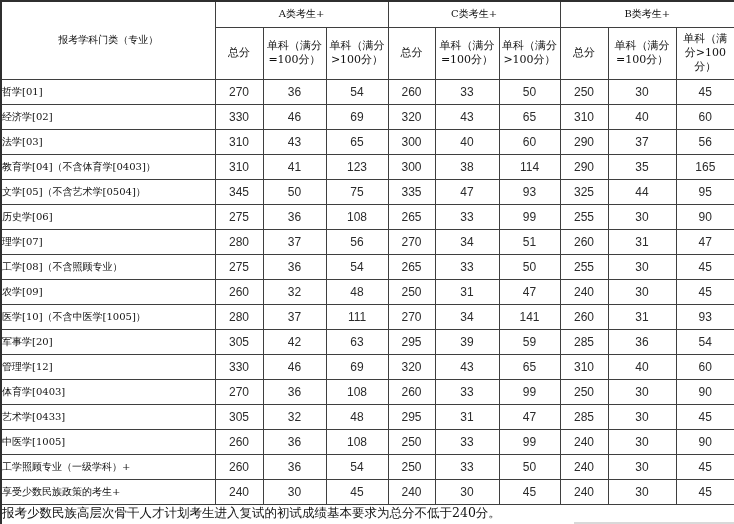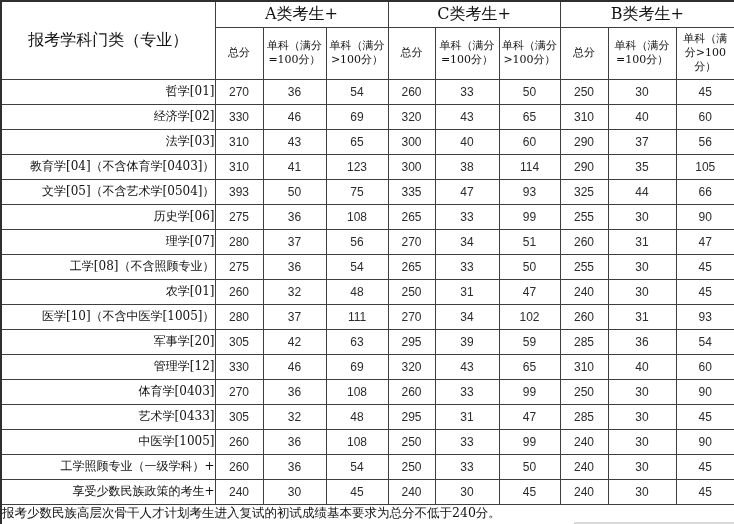--- a/index.html
+++ b/index.html
@@ -19,33 +19,33 @@
   }
   table.score th, table.score td{
     border:1px solid #3f3f3f;
     padding:0;
     overflow:hidden;
   }
   
   .cn{font-family:"DejaVu Serif","Liberation Serif",serif;}
   tr.r-cat{height:26px;}
   tr.r-cat th{
-    font-size:16px;font-weight:normal;text-align:center;vertical-align:middle;
+    font-size:10px;font-weight:normal;text-align:center;vertical-align:middle;
   }
   tr.r-sub{height:52px;}
   tr.r-sub th{
     font-size:11px;font-weight:normal;text-align:center;vertical-align:middle;
     line-height:1.3;padding:1px 2px;
   }
   th.subject-head{
     font-size:12.5px;font-weight:normal;text-align:center;vertical-align:middle;
   }
   tbody tr{height:25px;}
   td.subject-cell{
-    font-size:12px;text-align:right;vertical-align:middle;
+    font-size:10px;text-align:left;vertical-align:middle;
     padding-left:5px;white-space:nowrap;
   }
   td.score-cell{
     font-size:12px;text-align:center;vertical-align:middle;color:#2b2b2b;
     font-family:"Liberation Sans","DejaVu Sans",sans-serif;
   }
   tfoot tr{height:26px;}
   td.footnote-cell{
     font-size:12.5px;text-align:left;vertical-align:top;
     padding:2px 0 0 4px;white-space:nowrap;
@@ -131,33 +131,33 @@
         <tr>
           <td class="cn subject-cell">教育学[04]（不含体育学[0403]）</td>
           <td class="score-cell">310</td>
           <td class="score-cell">41</td>
           <td class="score-cell">123</td>
           <td class="score-cell">300</td>
           <td class="score-cell">38</td>
           <td class="score-cell">114</td>
           <td class="score-cell">290</td>
           <td class="score-cell">35</td>
-          <td class="score-cell">105</td>
+          <td class="score-cell">165</td>
         </tr>
         <tr>
           <td class="cn subject-cell">文学[05]（不含艺术学[0504]）</td>
-          <td class="score-cell">393</td>
+          <td class="score-cell">345</td>
           <td class="score-cell">50</td>
           <td class="score-cell">75</td>
           <td class="score-cell">335</td>
           <td class="score-cell">47</td>
           <td class="score-cell">93</td>
           <td class="score-cell">325</td>
           <td class="score-cell">44</td>
-          <td class="score-cell">66</td>
+          <td class="score-cell">95</td>
         </tr>
         <tr>
           <td class="cn subject-cell">历史学[06]</td>
           <td class="score-cell">275</td>
           <td class="score-cell">36</td>
           <td class="score-cell">108</td>
           <td class="score-cell">265</td>
           <td class="score-cell">33</td>
           <td class="score-cell">99</td>
           <td class="score-cell">255</td>
@@ -182,39 +182,39 @@
           <td class="score-cell">36</td>
           <td class="score-cell">54</td>
           <td class="score-cell">265</td>
           <td class="score-cell">33</td>
           <td class="score-cell">50</td>
           <td class="score-cell">255</td>
           <td class="score-cell">30</td>
           <td class="score-cell">45</td>
         </tr>
         <tr>
-          <td class="cn subject-cell">农学[01]</td>
+          <td class="cn subject-cell">农学[09]</td>
           <td class="score-cell">260</td>
           <td class="score-cell">32</td>
           <td class="score-cell">48</td>
           <td class="score-cell">250</td>
           <td class="score-cell">31</td>
           <td class="score-cell">47</td>
           <td class="score-cell">240</td>
           <td class="score-cell">30</td>
           <td class="score-cell">45</td>
         </tr>
         <tr>
           <td class="cn subject-cell">医学[10]（不含中医学[1005]）</td>
           <td class="score-cell">280</td>
           <td class="score-cell">37</td>
           <td class="score-cell">111</td>
           <td class="score-cell">270</td>
           <td class="score-cell">34</td>
-          <td class="score-cell">102</td>
+          <td class="score-cell">141</td>
           <td class="score-cell">260</td>
           <td class="score-cell">31</td>
           <td class="score-cell">93</td>
         </tr>
         <tr>
           <td class="cn subject-cell">军事学[20]</td>
           <td class="score-cell">305</td>
           <td class="score-cell">42</td>
           <td class="score-cell">63</td>
           <td class="score-cell">295</td>

